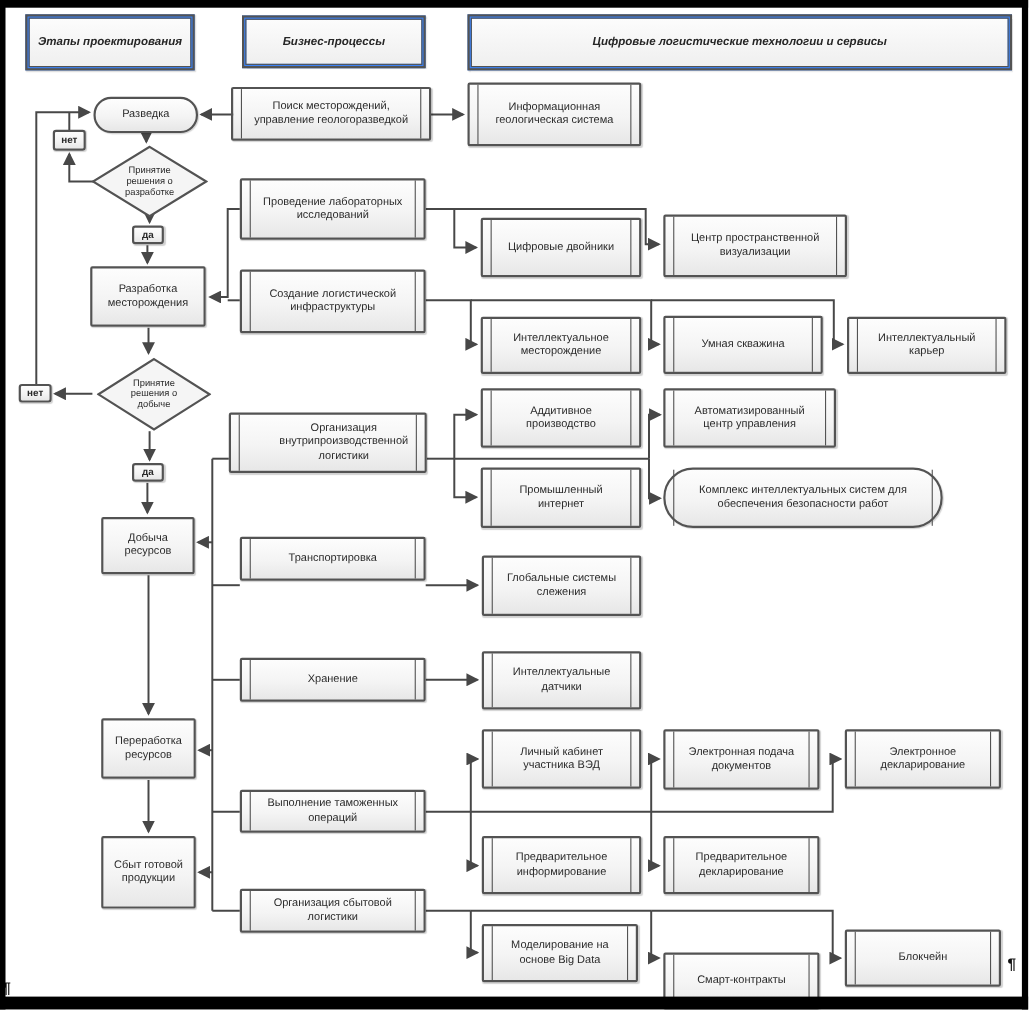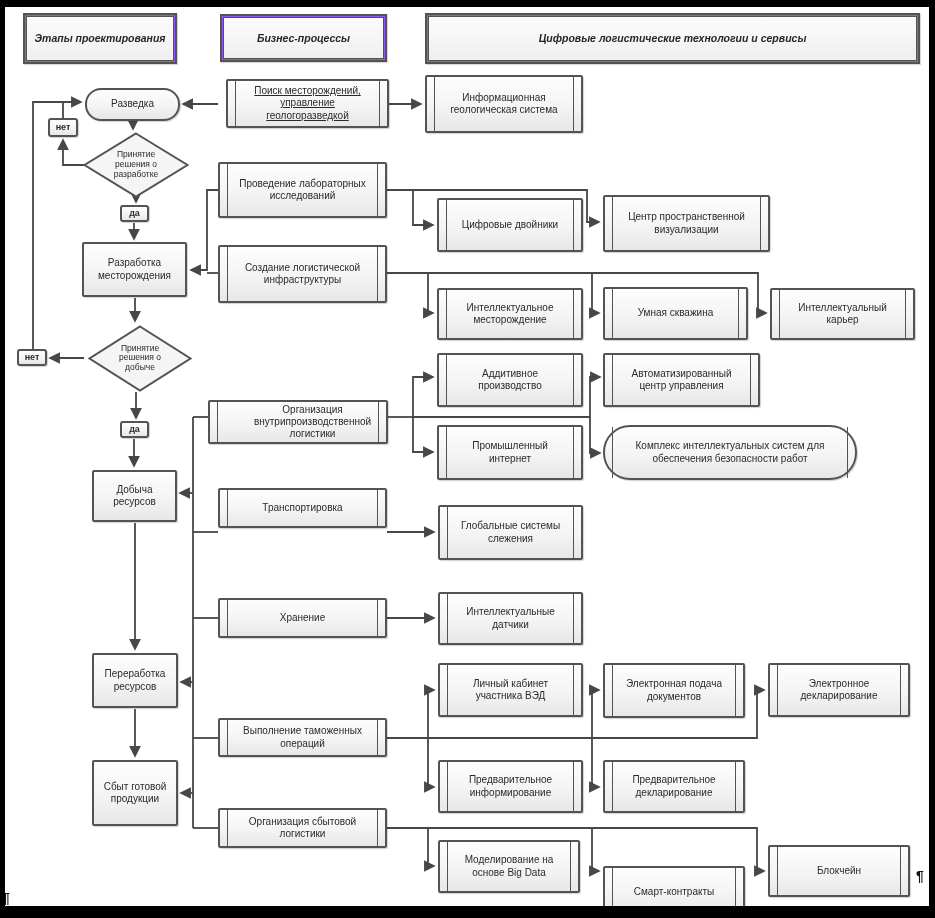--- a/index.html
+++ b/index.html
@@ -11,21 +11,21 @@
         text-align:center;font-size:10px;line-height:1.22;color:#2a2a2a;
         background:linear-gradient(180deg,#fdfdfd 0%,#f4f4f4 55%,#e7e7e7 100%);
         border:2px solid #535353;border-radius:2px;padding:2px 6px;
         box-shadow:1px 1px 1px rgba(0,0,0,0.18);}
   .pp{padding:2px 14px;}
   .pp::before,.pp::after{content:"";position:absolute;top:0;bottom:0;width:0;border-left:1.5px solid #535353;}
   .pp::before{left:7px;} .pp::after{right:7px;}
   .rounded{border-radius:16px;}
   .term{border-radius:2px;}
   .small{font-size:9px;font-weight:700;padding:0 2px;border-radius:3px;line-height:1.1;}
-  .hdr{position:absolute;box-sizing:border-box;border:2px solid #535353;padding:1px;background:#8b5cf6;
+  .hdr{position:absolute;box-sizing:border-box;border:2px solid #535353;padding:1px;background:#3b82f6;
        box-shadow:1px 1px 1px rgba(0,0,0,0.15);}
   .hdr-inner{box-sizing:border-box;width:100%;height:100%;border:1.5px solid #535353;display:flex;
        align-items:center;justify-content:center;text-align:center;font-style:italic;font-weight:700;
        font-size:10.5px;line-height:1.2;background:linear-gradient(180deg,#fcfcfc,#efefef);}
   .diamond{position:absolute;}
   .diamond svg{position:absolute;left:0;top:0;width:100%;height:100%;}
   .diamond .dtext{position:absolute;left:50%;top:50%;transform:translate(-50%,-50%);width:72px;
        text-align:center;font-size:8.5px;line-height:1.15;color:#2a2a2a;}
   .pilcrow{position:absolute;font-size:14px;font-weight:700;color:#111;}
 </style>
@@ -127,24 +127,24 @@
         <polygon points="52,1.5 102.5,33.5 52,65.5 1.5,33.5" fill="#f5f5f5" stroke="#535353" stroke-width="2"></polygon>
       </svg>
     <span class="dtext">Принятие решения о добыче</span>
   </div>
   <div class="node small" style="left:17px;top:349px;width:30px;height:17px;">нет</div>
   <div class="node small" style="left:120px;top:421px;width:29px;height:17px;">да</div>
   <div class="node" style="left:92px;top:470px;width:85px;height:52px;">Добыча ресурсов</div>
   <div class="node" style="left:92px;top:653px;width:86px;height:55px;">Переработка ресурсов</div>
   <div class="node term" style="left:92px;top:760px;width:86px;height:66px;">Сбыт готовой продукции</div>
 
-  <div class="node pp" style="left:226px;top:79px;width:163px;height:49px;text-decoration:underline;">Поиск месторождений, управление геологоразведкой</div>
+  <div class="node pp" style="left:210px;top:79px;width:182px;height:49px;">Поиск месторождений, управление геологоразведкой</div>
   <div class="node pp" style="left:218px;top:162px;width:169px;height:56px;">Проведение лабораторных исследований</div>
   <div class="node pp" style="left:218px;top:245px;width:169px;height:58px;">Создание логистической инфраструктуры</div>
-  <div class="node pp" style="left:208px;top:400px;width:180px;height:44px;padding-left:43px;">Организация внутрипроизводственной логистики</div>
+  <div class="node pp" style="left:208px;top:375px;width:180px;height:55px;padding-left:43px;">Организация внутрипроизводственной логистики</div>
   <div class="node pp" style="left:218px;top:488px;width:169px;height:40px;">Транспортировка</div>
   <div class="node pp" style="left:218px;top:598px;width:169px;height:40px;">Хранение</div>
   <div class="node pp" style="left:218px;top:718px;width:169px;height:39px;">Выполнение таможенных операций</div>
   <div class="node pp" style="left:218px;top:808px;width:169px;height:40px;">Организация сбытовой логистики</div>
 
   <div class="node pp" style="left:425px;top:75px;width:158px;height:58px;">Информационная геологическая система</div>
   <div class="node pp" style="left:437px;top:198px;width:146px;height:54px;">Цифровые двойники</div>
   <div class="node pp" style="left:603px;top:195px;width:167px;height:57px;">Центр пространственной визуализации</div>
   <div class="node pp" style="left:437px;top:288px;width:146px;height:52px;">Интеллектуальное месторождение</div>
   <div class="node pp" style="left:603px;top:287px;width:145px;height:53px;">Умная скважина</div>

